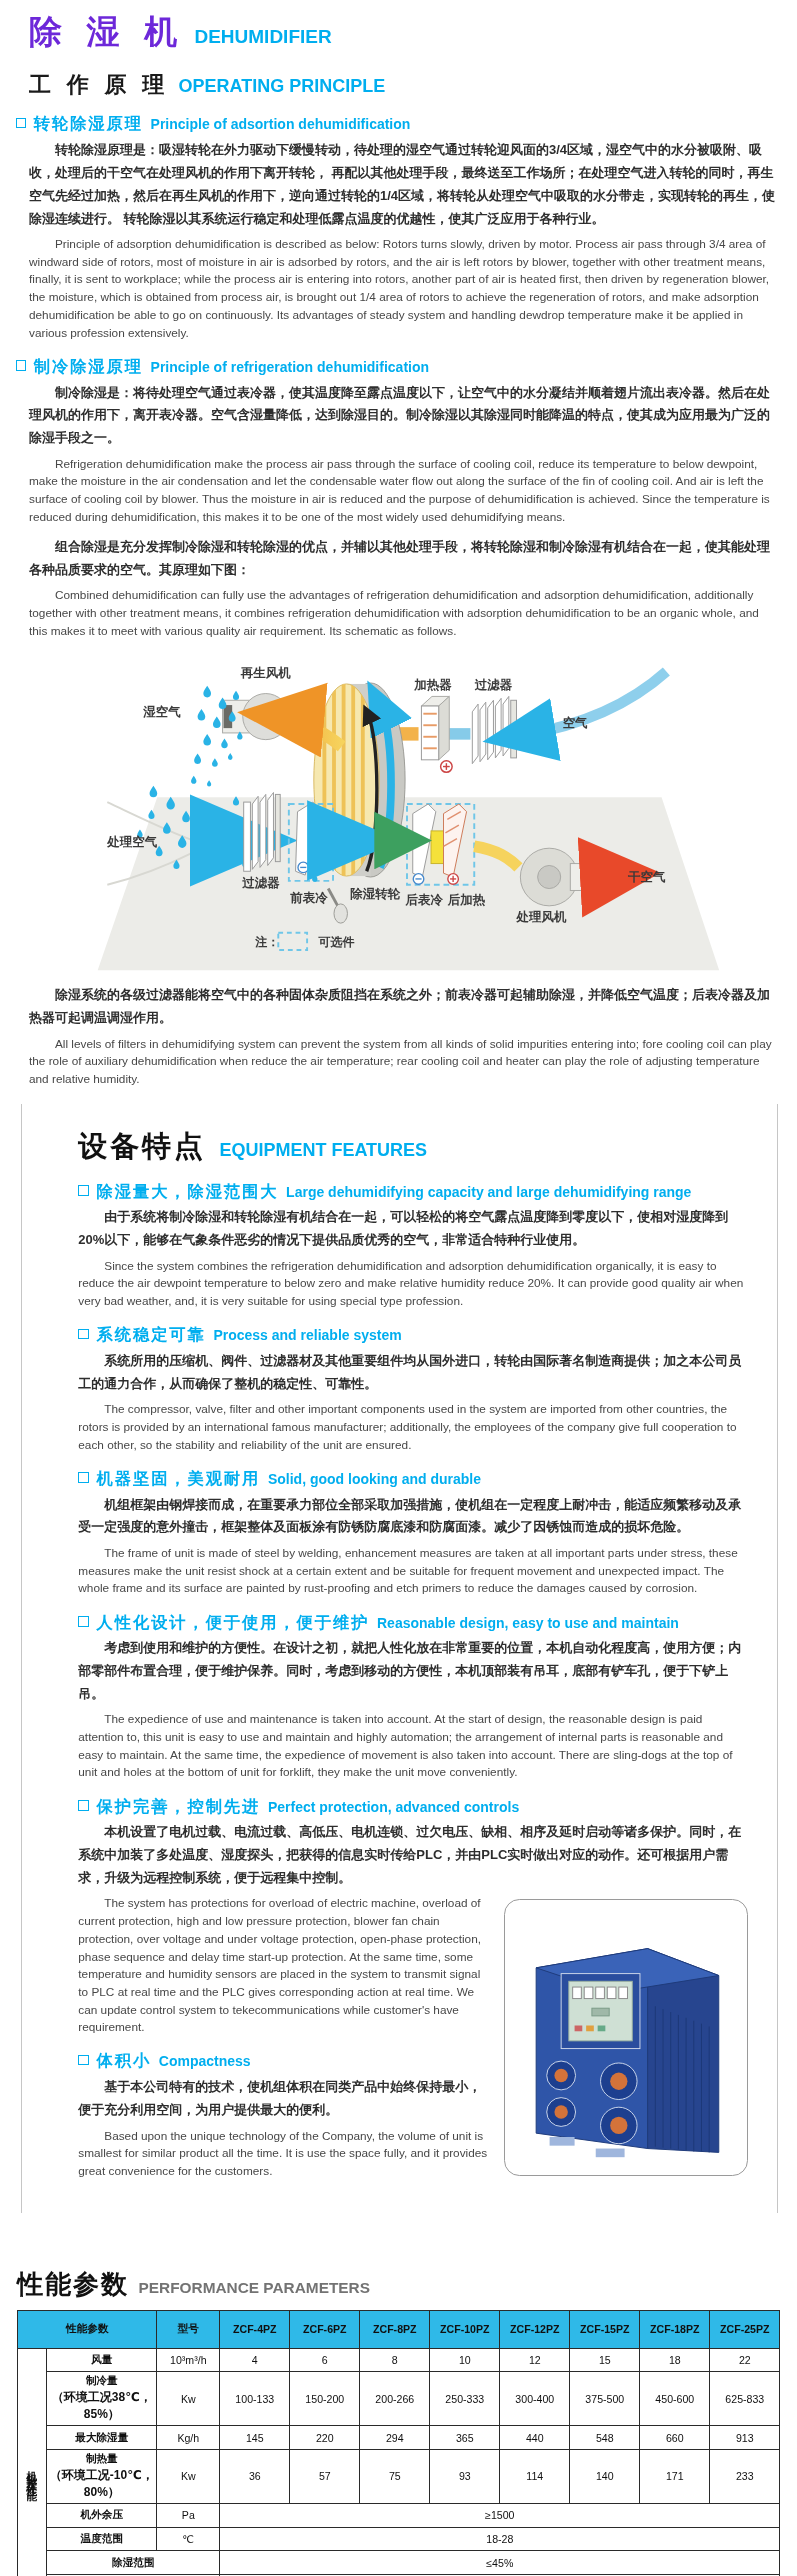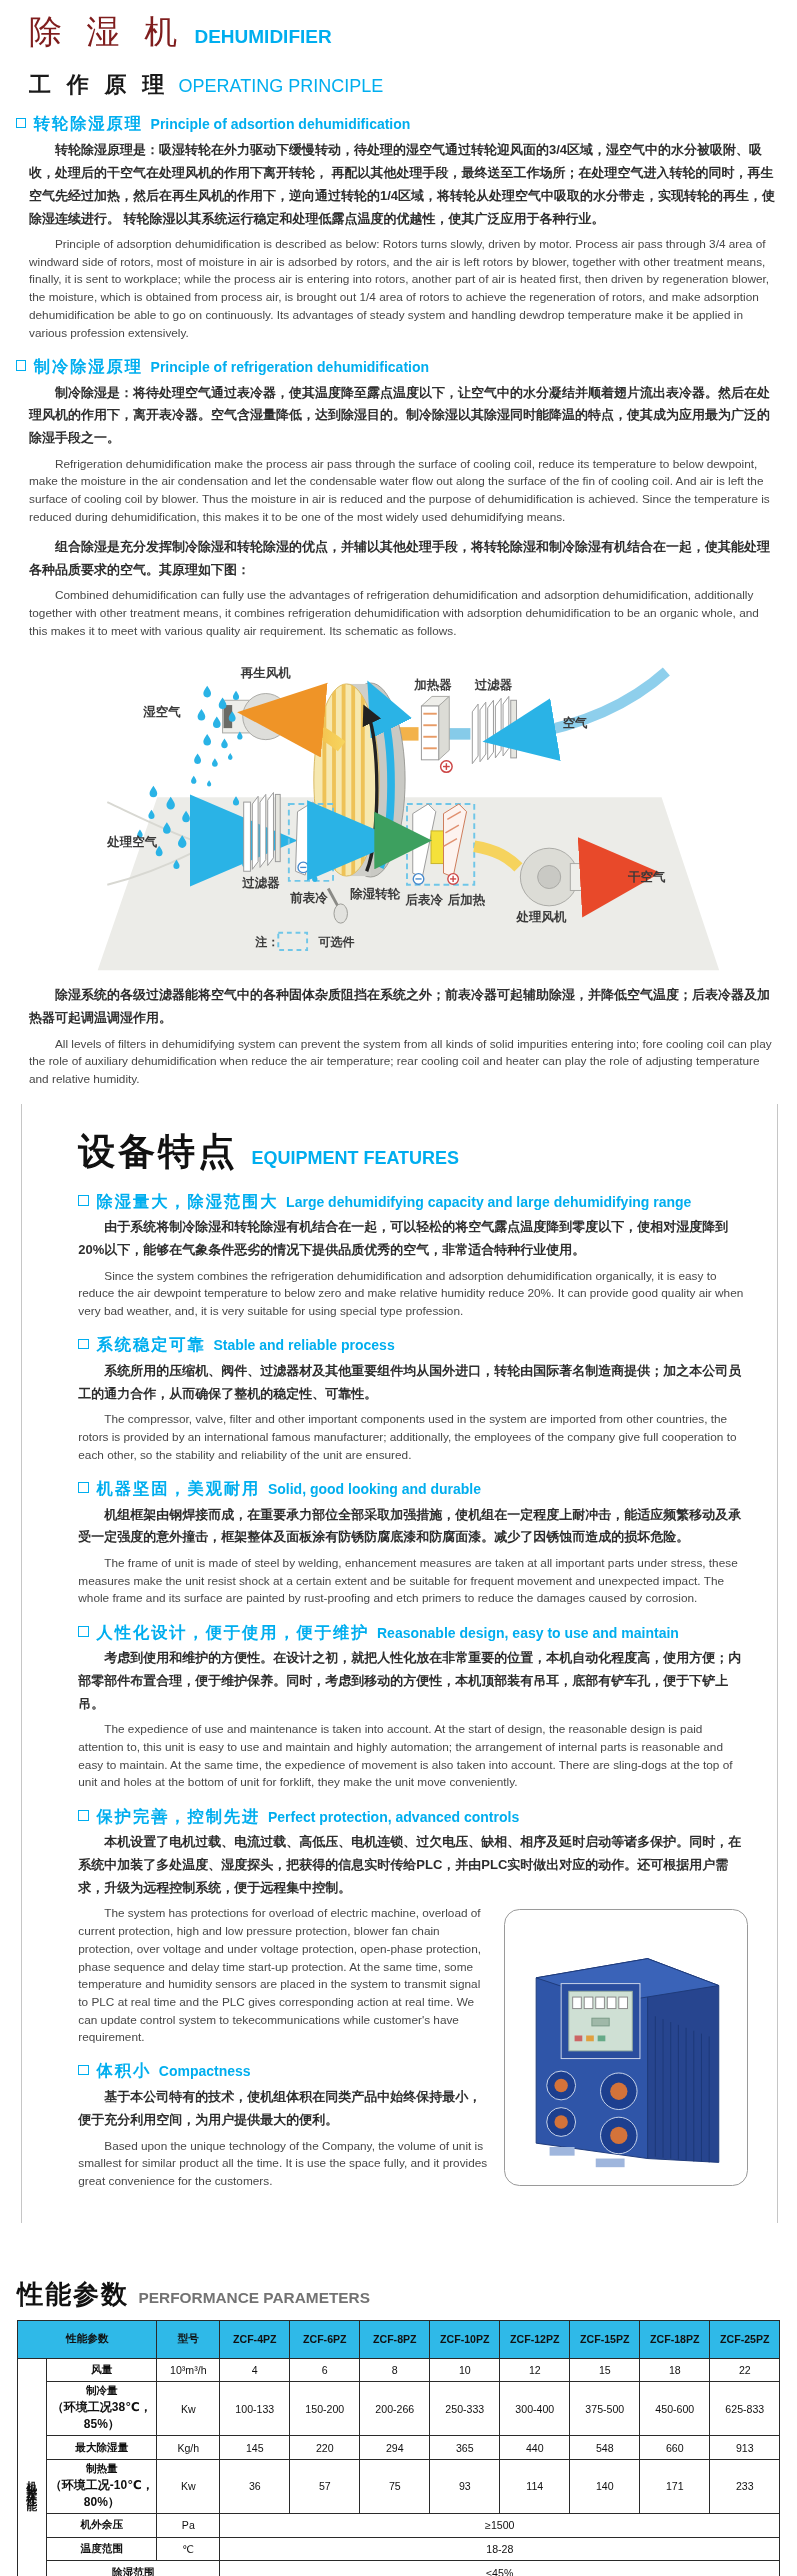--- a/index.html
+++ b/index.html
@@ -1,37 +1,37 @@
 <!DOCTYPE html>
 <html><head>
 <meta charset="utf-8">
 <style>
   html,body{margin:0;padding:0;background:#ffffff;}
   body{width:797px;min-height:2576px;font-family:"Liberation Sans","DejaVu Sans",sans-serif;color:#222;}
   .content{padding:9.6px 17.3px 0 29px;}
   
   .h-row{display:flex;align-items:baseline;gap:9.6px;}
-  .h1-zh{font-size:33px;font-weight:normal;letter-spacing:7.7px;color:#7f1d1d;}
+  .h1-zh{font-size:33px;font-weight:bold;letter-spacing:7.7px;color:#6d28d9;}
   .h1-en{font-size:19px;font-weight:bold;color:#00AEEF;}
   .h2-zh{font-size:22px;font-weight:bold;letter-spacing:4.8px;color:#1a1a1a;}
-  .h2-en{font-size:18px;font-weight:normal;color:#00AEEF;}
+  .h2-en{font-size:18px;font-weight:bold;color:#00AEEF;}
   .sec-title{display:flex;align-items:baseline;gap:7.7px;margin:13.5px 0 3.8px 0;}
   .sq{width:8.6px;height:8.6px;border:1.9px solid #00AEEF;display:inline-block;flex:none;position:relative;top:-1px;}
   .sec-zh{font-size:16.3px;font-weight:bold;color:#00AEEF;letter-spacing:1.9px;}
   .sec-en{font-size:14px;font-weight:bold;color:#00AEEF;}
   p.zh{font-size:13px;font-weight:bold;color:#2e2e2e;line-height:1.75;text-indent:2em;margin:3.8px 0 5.8px 0;}
   p.en{font-size:11.8px;color:#474747;line-height:1.5;text-indent:2.2em;margin:3.8px 0 9.6px 0;}
   
   .diagram{margin:7.7px 0 3.8px 61px;}
   .diagram text{font-size:13px;font-weight:bold;fill:#3a3a3a;}
   .diagram .note-t{font-size:12.5px;}
   
   .features{border-left:1px solid #c6c6c6;border-right:1px solid #c6c6c6;padding:17.3px 23px 23px 23px;margin:15.4px 1.9px 0 -7.7px;}
   .feat-head{display:flex;align-items:baseline;gap:13.5px;margin:5.8px 0 9.6px 33px;}
-  .feat-head .zh{font-size:37px;font-weight:bold;letter-spacing:2.9px;color:#111;}
+  .feat-head .zh{font-size:29px;font-weight:bold;letter-spacing:2.9px;color:#111;}
   .feat-head .en{font-size:18px;font-weight:bold;color:#00AEEF;}
   .feature{margin-left:33px;margin-right:5.8px;}
   .split{display:flex;gap:15.4px;}
   .split .left{flex:1;min-width:0;}
   .photo-card{flex:none;width:242px;height:275px;border:1px solid #9a9a9a;border-radius:15.4px;background:#fff;display:flex;align-items:center;justify-content:center;margin-top:3.8px;}
   
   .perf-head{display:flex;align-items:baseline;gap:9.6px;margin:25px 0 7.7px 17.3px;}
   .perf-head .zh{font-size:26px;font-weight:bold;letter-spacing:1.9px;color:#111;}
   .perf-head .en{font-size:15.4px;font-weight:bold;color:#737373;margin-top:41px;}
   .perf{margin:0 17.3px;}
@@ -288,21 +288,21 @@
         <span class="sec-en">Large dehumidifying capacity and large dehumidifying range</span>
       </div>
       <p class="zh">由于系统将制冷除湿和转轮除湿有机结合在一起，可以轻松的将空气露点温度降到零度以下，使相对湿度降到20%以下，能够在气象条件恶劣的情况下提供品质优秀的空气，非常适合特种行业使用。</p>
       <p class="en">Since the system  combines the refrigeration  dehumidification and adsorption  dehumidification organically, it is easy to reduce the air dewpoint  temperature to below  zero and make relative humidity  reduce 20%. It can provide  good quality air when very bad weather,  and, it is very suitable for using  special type profession.</p>
     </div>
 
     <div class="feature">
       <div class="sec-title">
         <span class="sq"></span>
         <span class="sec-zh">系统稳定可靠</span>
-        <span class="sec-en">Stable and reliable process</span>
+        <span class="sec-en">Process and reliable system</span>
       </div>
       <p class="zh">系统所用的压缩机、阀件、过滤器材及其他重要组件均从国外进口，转轮由国际著名制造商提供；加之本公司员工的通力合作，从而确保了整机的稳定性、可靠性。</p>
       <p class="en">The compressor,  valve, filter  and other important  components used  in the system  are imported from  other countries, the rotors  is  provided  by  an  international  famous  manufacturer;  additionally,  the  employees  of  the company  give  full cooperation to each other, so the  stability and reliability of the  unit are ensured.</p>
     </div>
 
     <div class="feature">
       <div class="sec-title">
         <span class="sq"></span>
         <span class="sec-zh">机器坚固，美观耐用</span>
         <span class="sec-en">Solid, good looking and durable</span>

